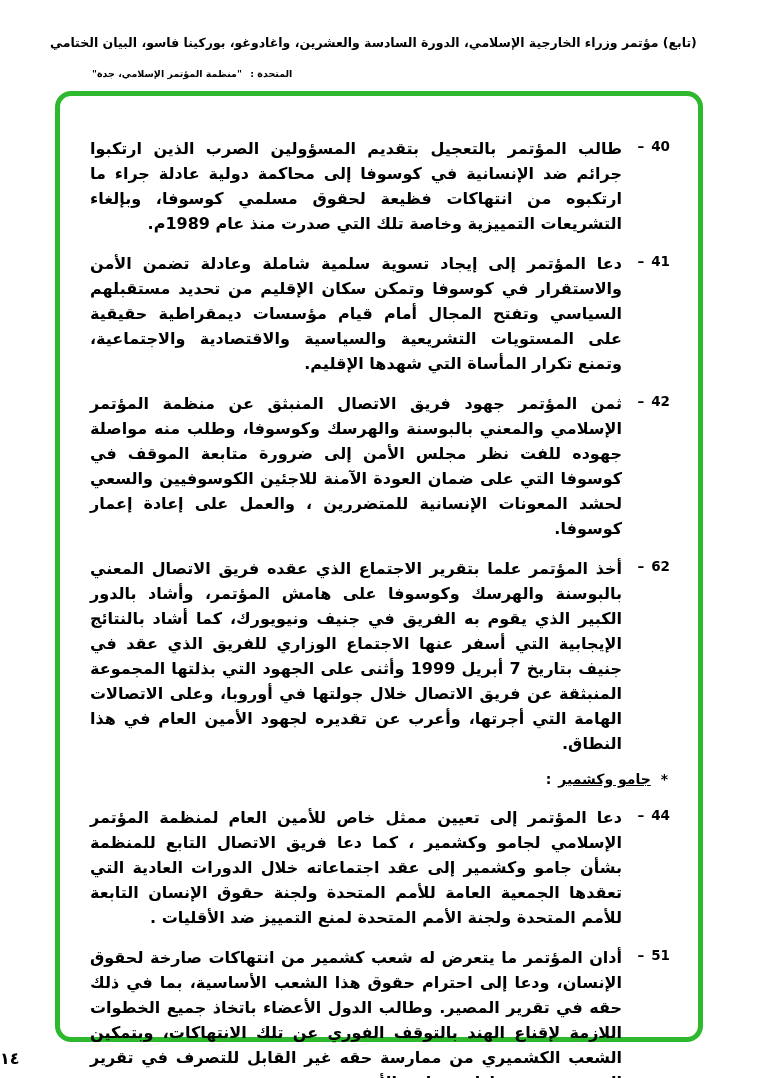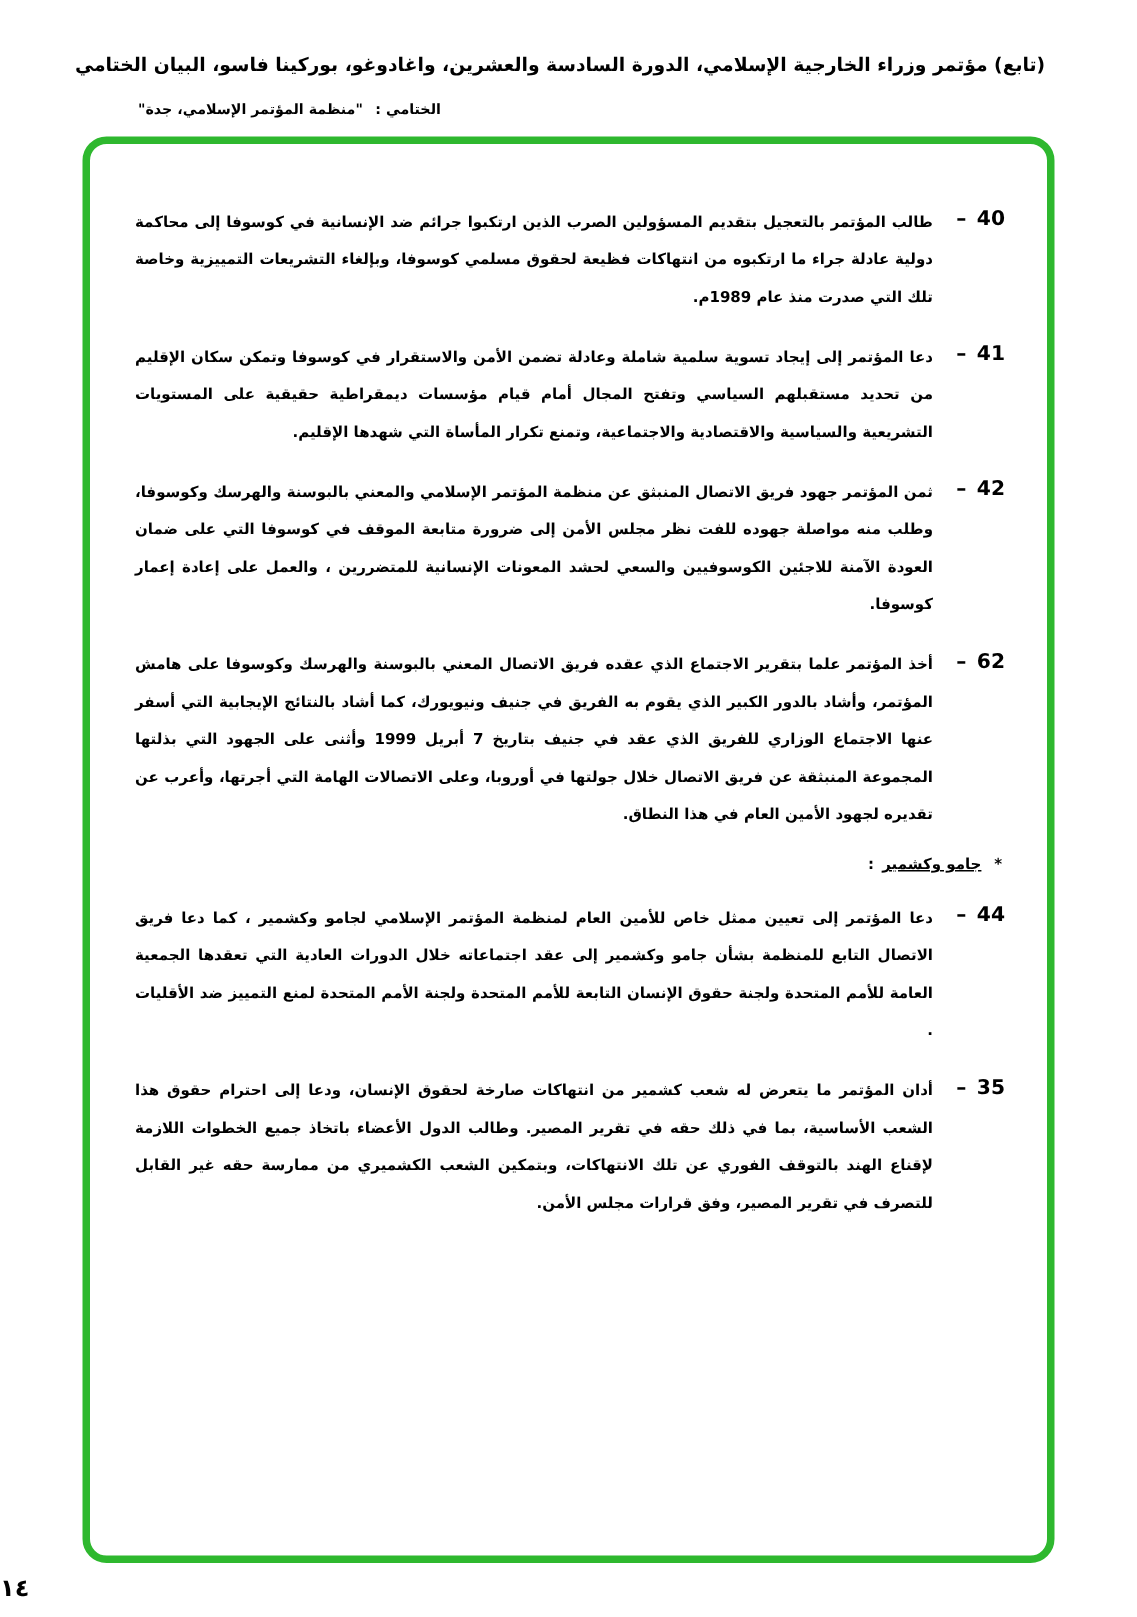--- a/index.html
+++ b/index.html
@@ -50,46 +50,46 @@
     align-items: flex-start;
     gap: 7px;
     font-size: 13.5px;
     font-weight: bold;
     padding-top: 2px;
   }
   .para-text {
     flex: 1;
     direction: rtl;
     text-align: justify;
-    font-size: 10px;
+    font-size: 16px;
     font-weight: bold;
     line-height: 25px;
   }
   .section-heading {
     direction: rtl;
-    font-size: 10px;
+    font-size: 14px;
     font-weight: bold;
     margin: 6px 2px 18px 0;
   }
   .section-heading .title { text-decoration: underline; margin: 0 5px 0 2px; }
   .page-number {
     position: absolute;
     bottom: 10px; left: 0;
     width: 100%;
     font-size: 16px;
     font-weight: bold;
   }
 </style>
 </head>
 <body>
 
 <div class="page-header">(تابع) مؤتمر وزراء الخارجية الإسلامي، الدورة السادسة والعشرين، واغادوغو، بوركينا فاسو، البيان الختامي</div>
 
 <div class="source-line">
-  <span>الختامي :</span>
+  <span>المتحدة :</span>
   <span class="val">"منظمة المؤتمر الإسلامي، جدة"</span>
 </div>
 
 <div class="content-box">
 
   <div class="para">
     <div class="para-marker">
       <span>–</span>
       <span>40</span>
     </div>
@@ -130,20 +130,20 @@
     <div class="para-marker">
       <span>–</span>
       <span>44</span>
     </div>
     <div class="para-text">دعا المؤتمر إلى تعيين ممثل خاص للأمين العام لمنظمة المؤتمر الإسلامي لجامو وكشمير ، كما دعا فريق الاتصال التابع للمنظمة بشأن جامو وكشمير إلى عقد اجتماعاته خلال الدورات العادية التي تعقدها الجمعية العامة للأمم المتحدة ولجنة حقوق الإنسان التابعة للأمم المتحدة ولجنة الأمم المتحدة لمنع التمييز ضد الأقليات .</div>
   </div>
 
   <div class="para">
     <div class="para-marker">
       <span>–</span>
-      <span>35</span>
+      <span>51</span>
     </div>
     <div class="para-text">أدان المؤتمر ما يتعرض له شعب كشمير من انتهاكات صارخة لحقوق الإنسان، ودعا إلى احترام حقوق هذا الشعب الأساسية، بما في ذلك حقه في تقرير المصير. وطالب الدول الأعضاء باتخاذ جميع الخطوات اللازمة لإقناع الهند بالتوقف الفوري عن تلك الانتهاكات، وبتمكين الشعب الكشميري من ممارسة حقه غير القابل للتصرف في تقرير المصير، وفق قرارات مجلس الأمن.</div>
   </div>
 
 </div>
 
 <div class="page-number">١٤</div>
 
 </body></html>

